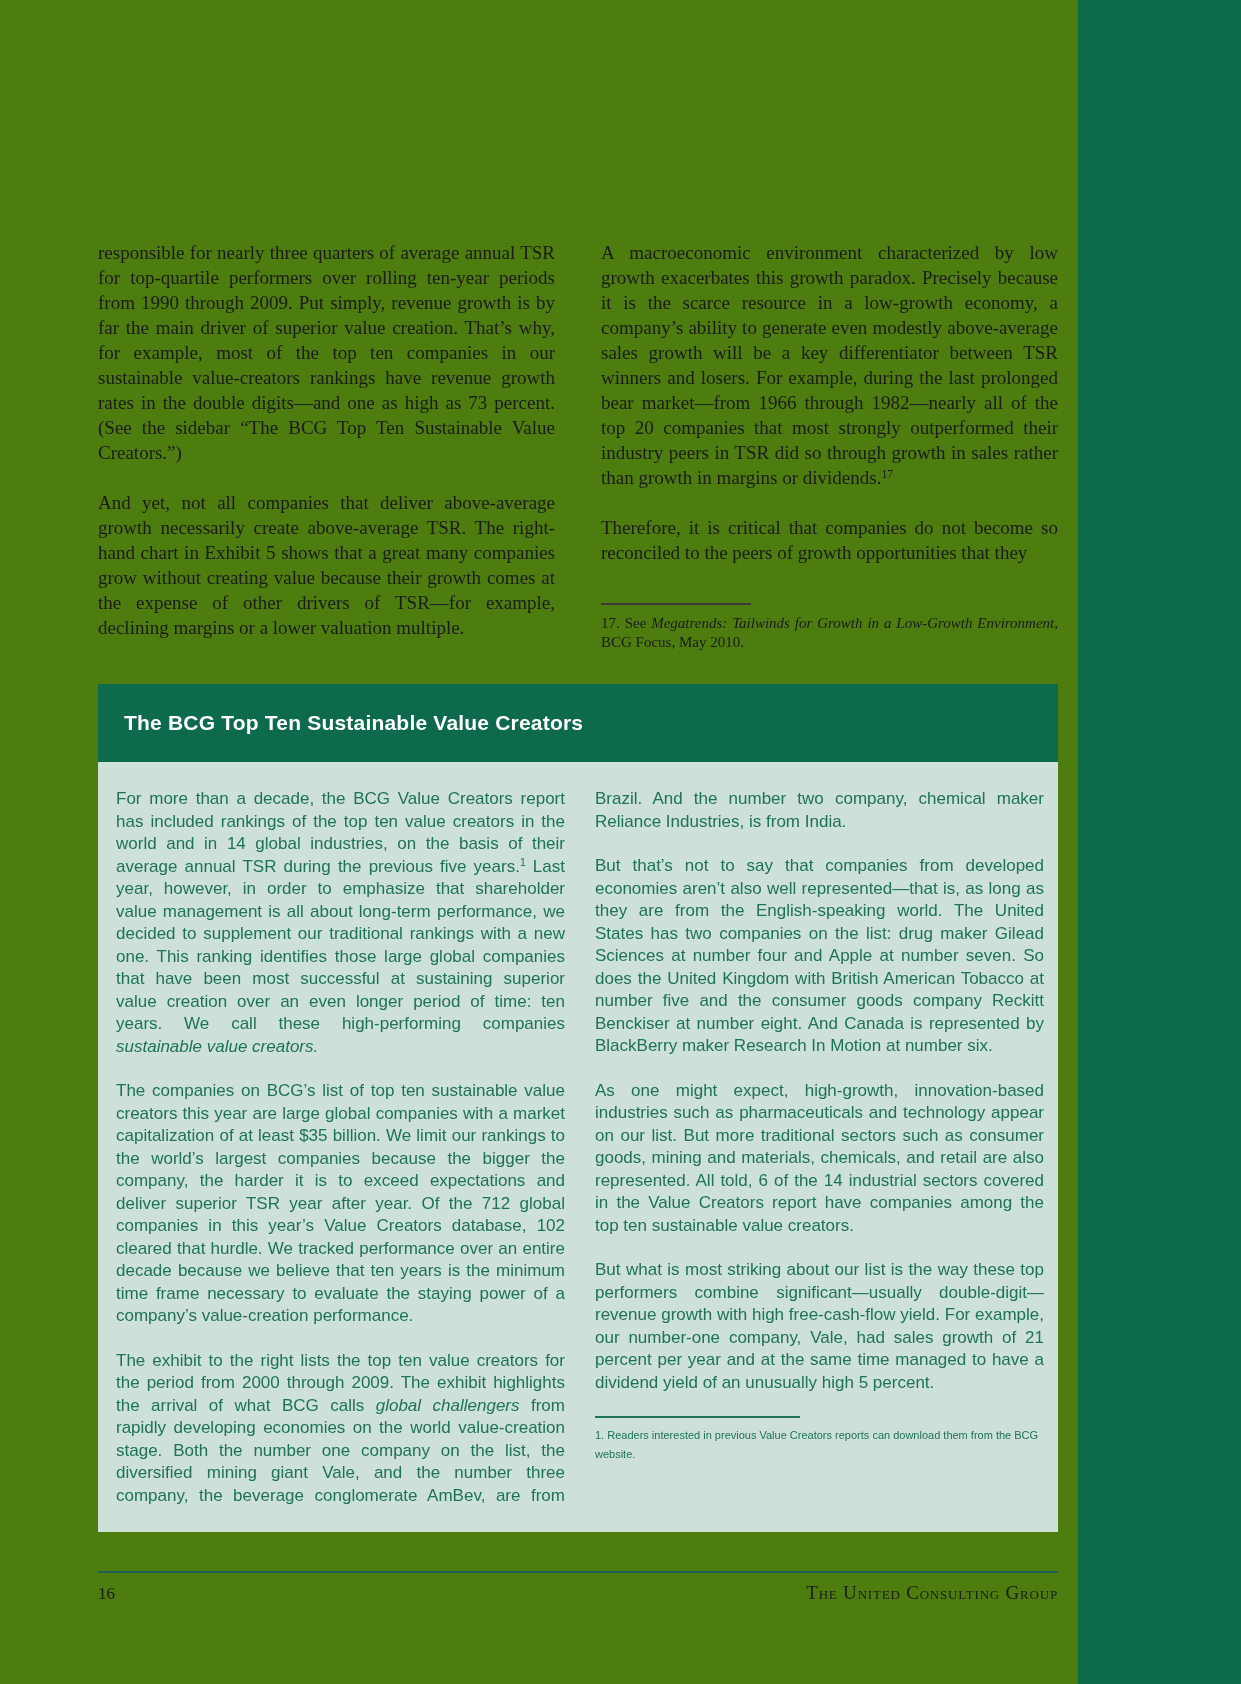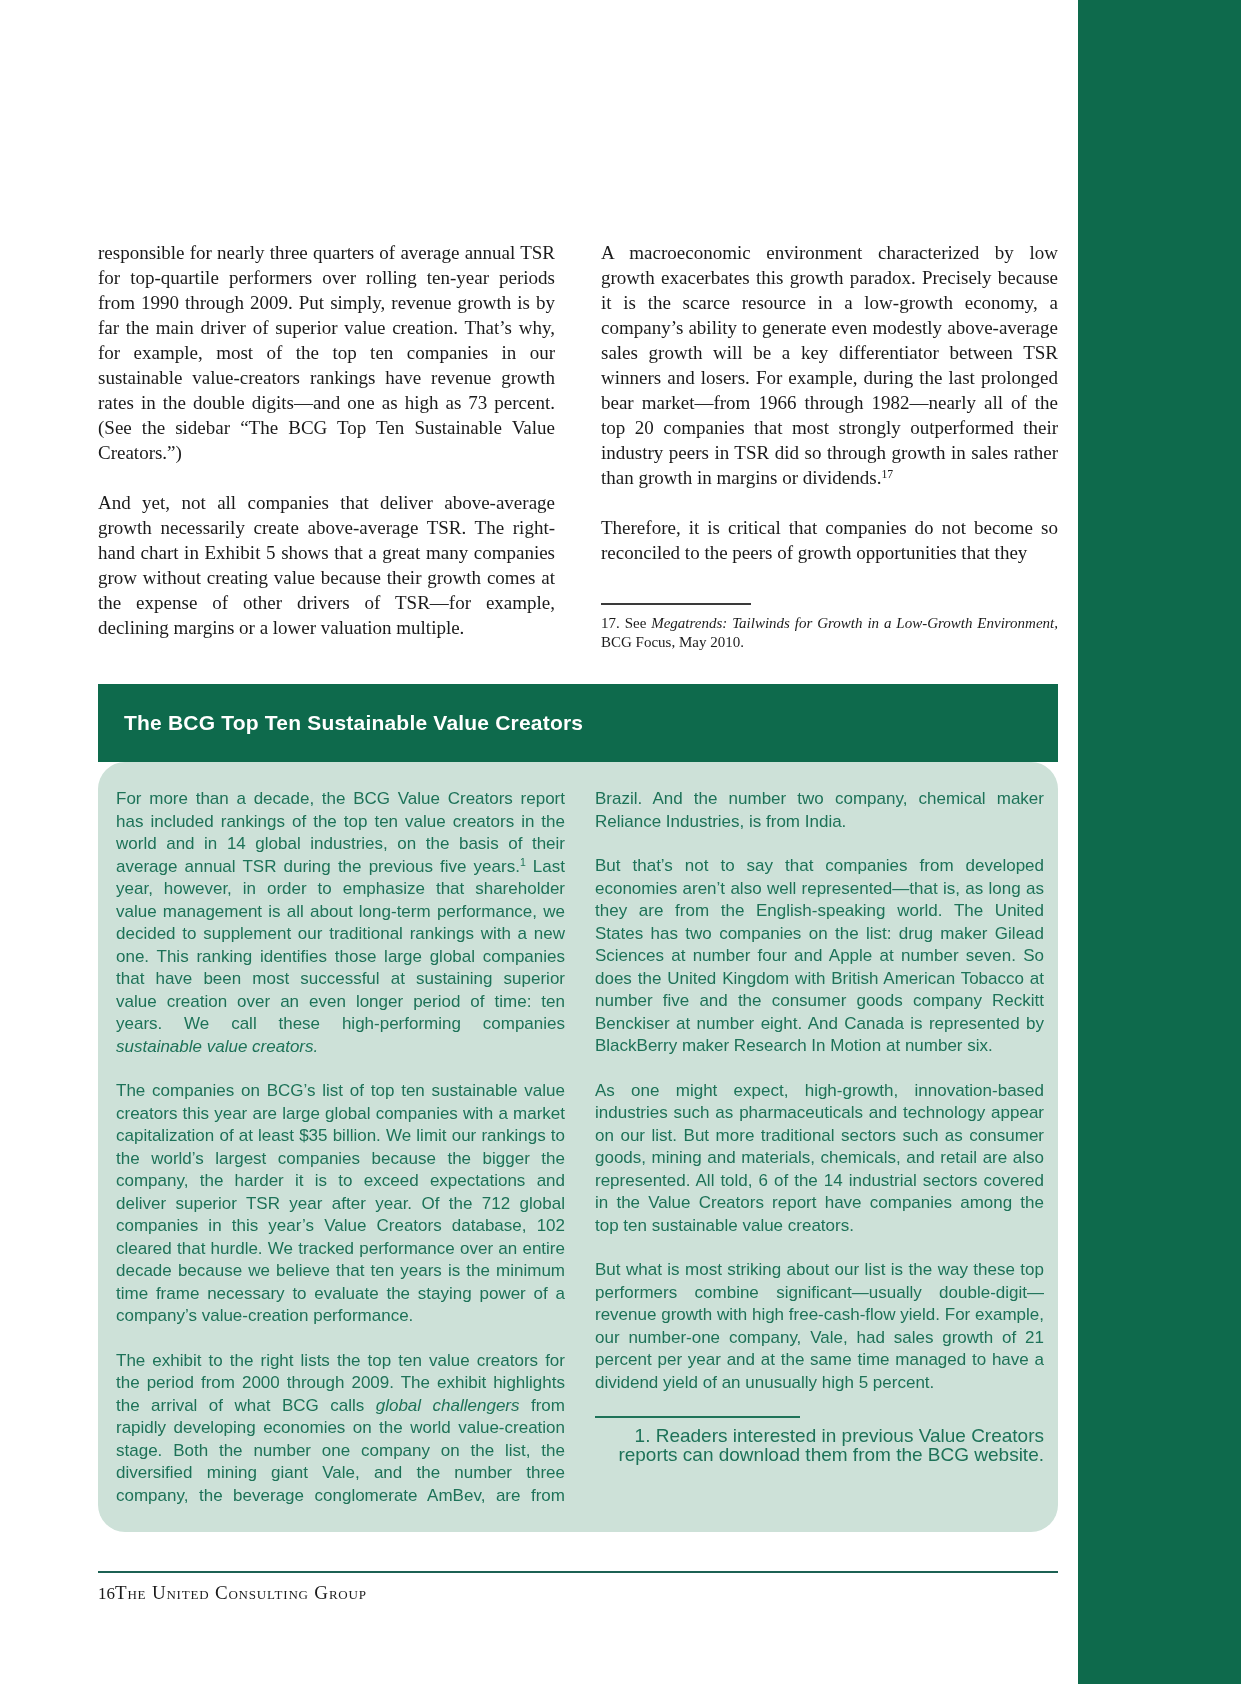--- a/index.html
+++ b/index.html
@@ -1,20 +1,20 @@
 <!DOCTYPE html>
 <html lang="en"><head>
 <meta charset="utf-8">
 <style>
   html, body { margin: 0; padding: 0; background: #888; }
   .page {
     position: relative;
     width: 1241px;
     height: 1684px;
-    background: #ffffff;
+    background: #4d7c0f;
     overflow: hidden;
     font-family: "Liberation Serif", serif;
     color: #1b1b1b;
   }
   .edge-band {
     position: absolute;
     top: 0; right: 0;
     width: 163px; height: 100%;
     background: #0E6A4C;
   }
@@ -78,56 +78,55 @@
     background: #CDE1D8;
     height: 770px;
     box-sizing: border-box;
     padding: 26px 14px 24px 18px;
     column-count: 2;
     column-gap: 30px;
     column-fill: auto;
     overflow: hidden;
     font-family: "Liberation Sans", sans-serif;
     color: #1D7258;
-    border-radius: 27px;
   }
   .sb-par {
     margin: 0 0 22px 0;
     font-size: 17px;
     line-height: 22.5px;
     text-align: justify;
     hyphens: auto;
     -webkit-hyphens: auto;
   }
   .sb-fn { margin-top: 14px; }
   .sb-fn-rule {
     width: 205px; height: 0;
     border-top: 2px solid #1D7258;
     margin-bottom: 8px;
   }
   .sb-fn p {
     margin: 0;
-    font-size: 19px;
+    font-size: 11px;
     line-height: 19px;
-    text-align: right;
+    text-align: left;
     color: #1D7258;
   }
   .footer {
     position: absolute;
     left: 98px; top: 1571px;
     width: 960px;
   }
   .footer-rule {
     height: 0;
     border-top: 2px solid #1C6153;
     margin-bottom: 9px;
   }
   .footer-row {
     display: flex;
-    justify-content: flex-start;
+    justify-content: space-between;
     align-items: baseline;
   }
   .page-number {
     font-size: 17px;
     font-family: "Liberation Serif", serif;
   }
   .footer-brand {
     font-family: "Liberation Serif", serif;
     font-variant: small-caps;
     font-size: 19px;

